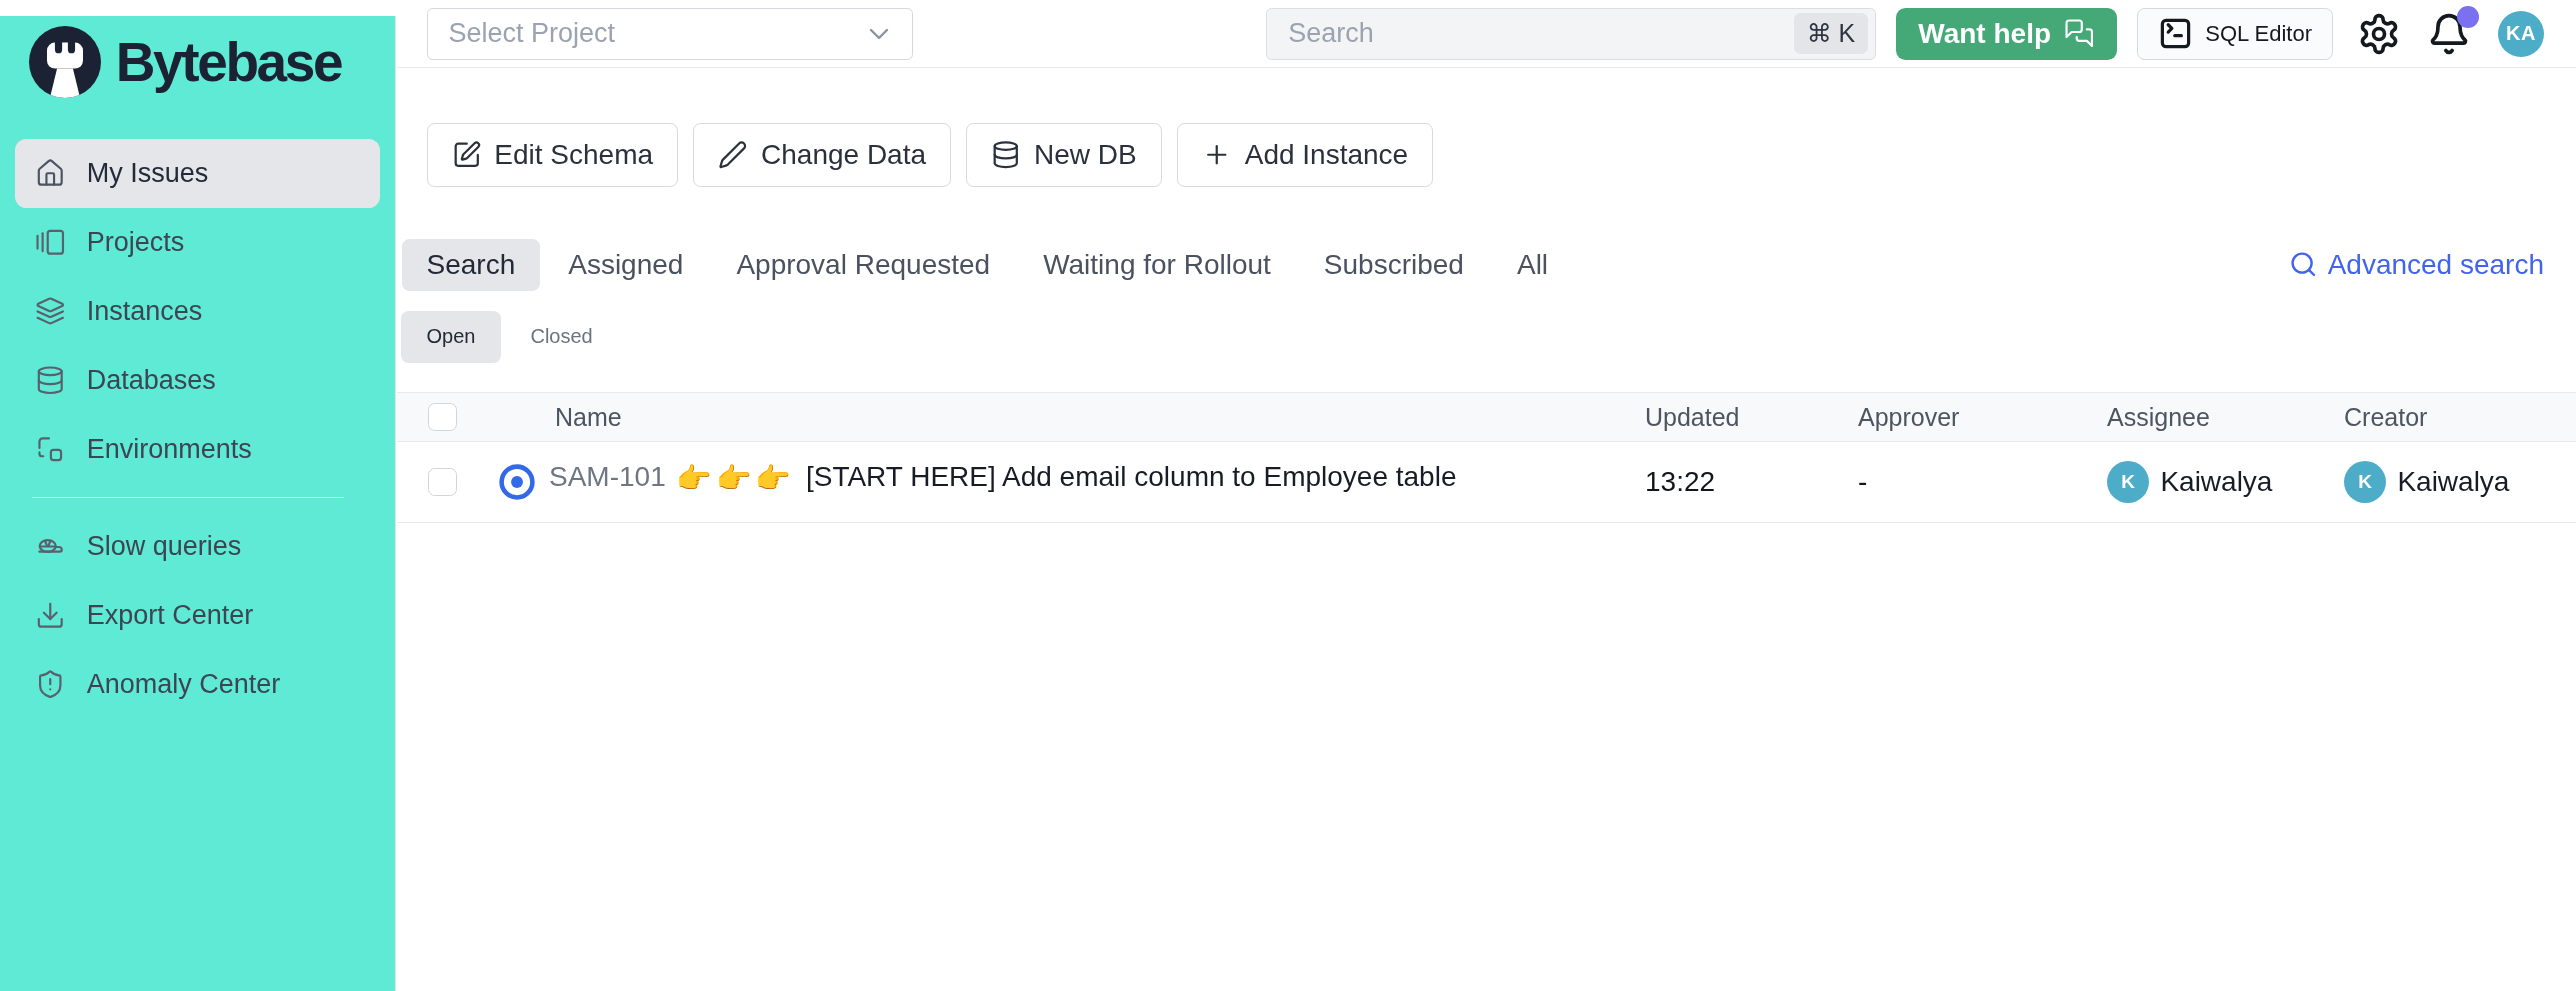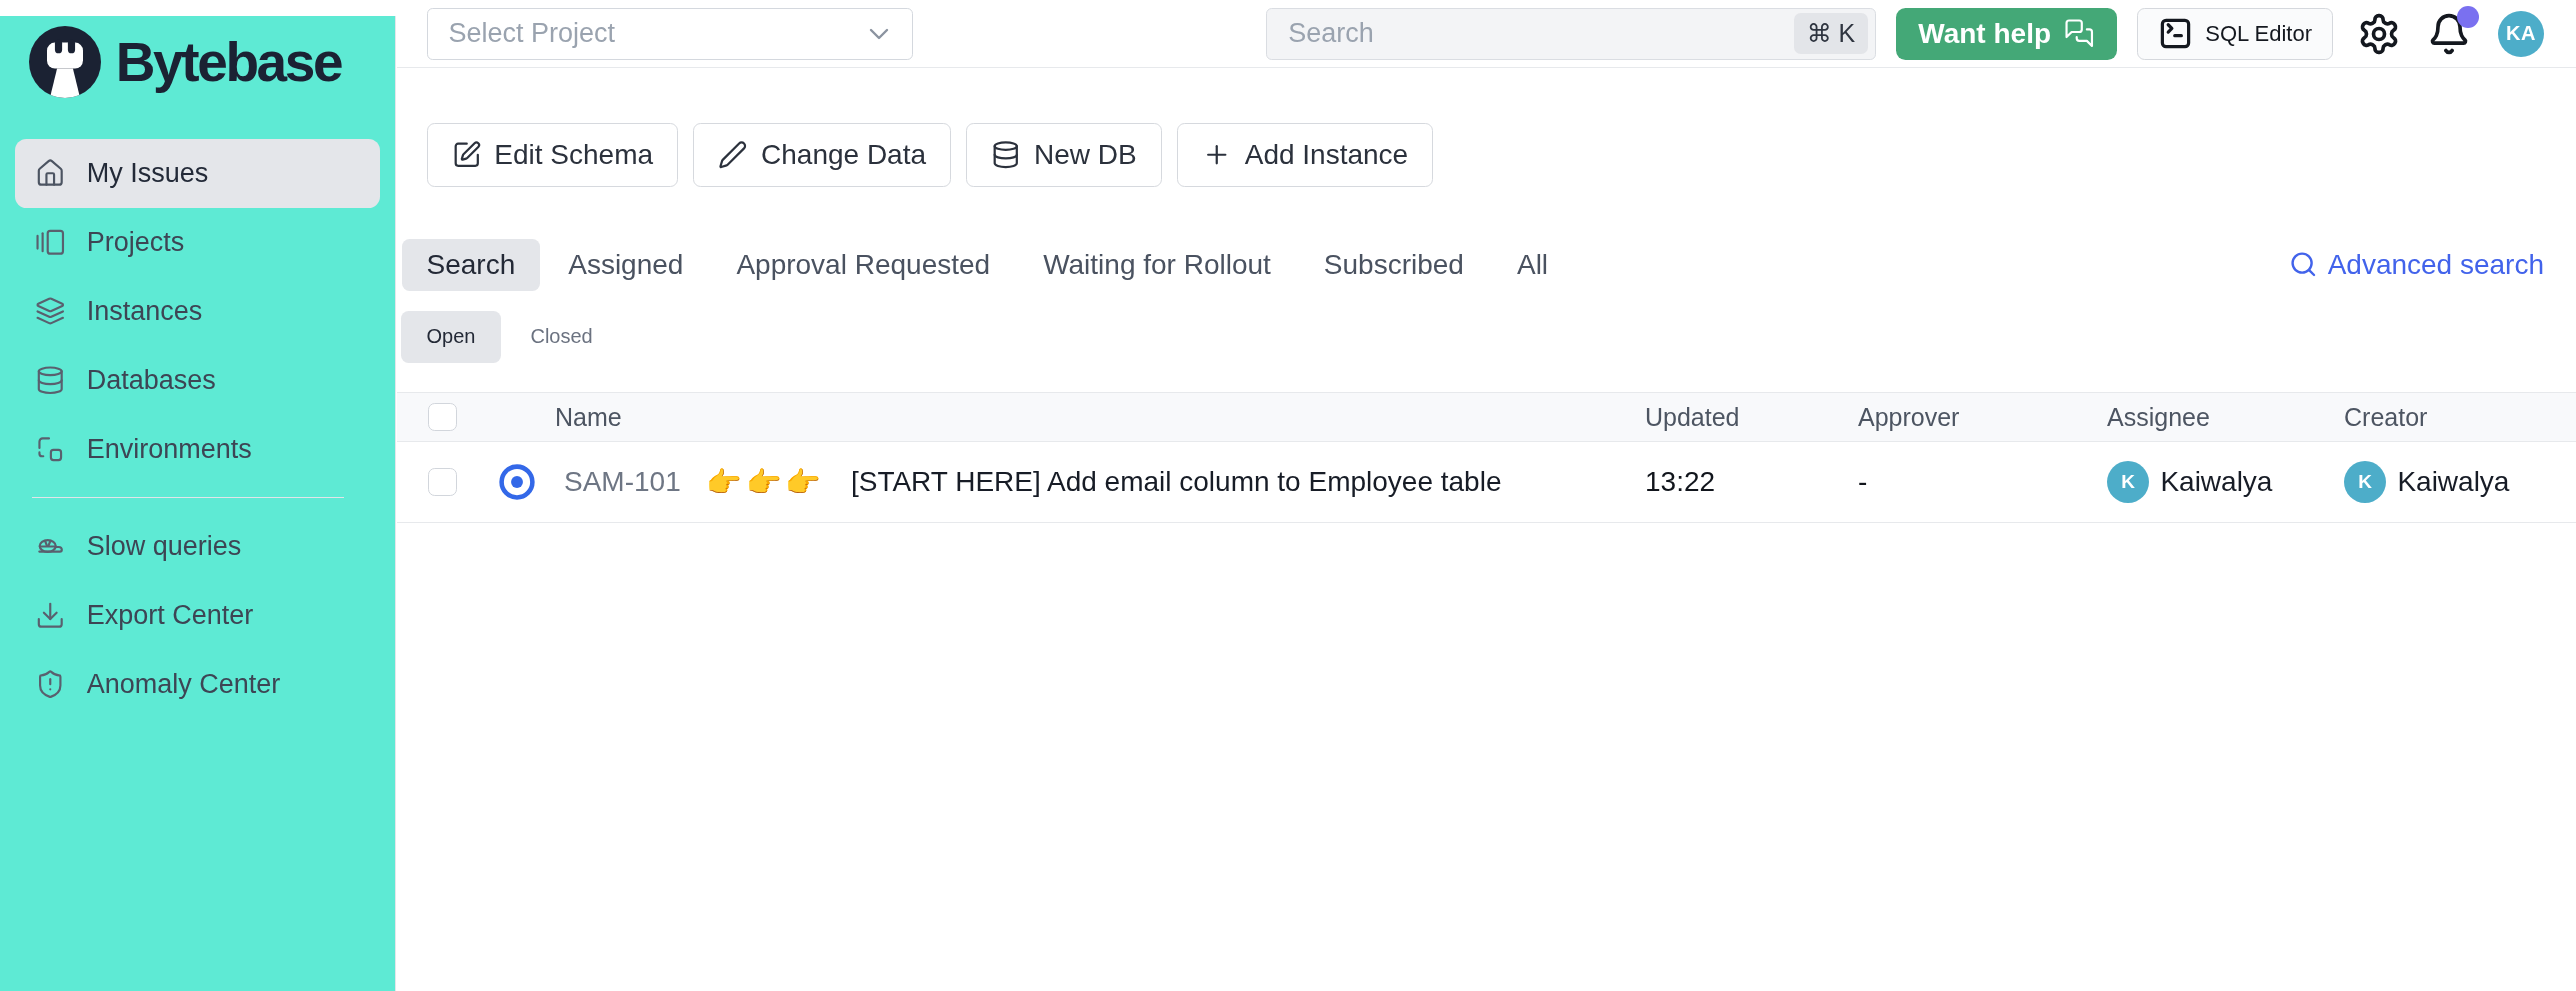--- a/index.html
+++ b/index.html
@@ -54,21 +54,21 @@
   .status-tab.active { background:#e4e6ea; border-radius:7.6px; padding:0 26px; margin:0 -26px; color:#232936; }
 
   
   .issues-table { margin-top:29.5px; }
   .t-head, .t-row { display:grid; grid-template-columns:99px 1149px 213px 249px 237px 1fr; align-items:center; }
   .t-head { height:50px; background:#f8f9fb; border-top:1px solid #e7e9ec; border-bottom:1px solid #e7e9ec; font-size:25px; color:#4d5562; }
   .t-row { height:81px; border-bottom:1px solid #e7e9ec; font-size:28px; background:#fff; cursor:pointer; }
   .cell-check { padding-left:31px; }
   .checkbox { width:28.6px; height:28.6px; border:1.9px solid #d2d6dc; border-radius:6.7px; background:#fff; cursor:pointer; }
   .th-name { padding-left:59px; }
-  .cell-name { display:flex; align-items:center; gap:26px; min-width:0; }
+  .cell-name { display:flex; align-items:flex-start; gap:11px; min-width:0; }
   .status-icon svg { width:42px; height:42px; display:block; }
   .issue-id { color:#6e7684; white-space:nowrap; }
   .issue-emoji { font-size:28.6px; letter-spacing:3.8px; white-space:nowrap; }
   .issue-title { color:#171c26; font-weight:500; white-space:nowrap; overflow:hidden; text-overflow:ellipsis; }
   .cell-updated { color:#11151c; font-weight:500; }
   .cell-approver { color:#11151c; }
   .cell-person { display:flex; align-items:center; gap:11.4px; color:#171c26; }
   .mini-avatar { width:42px; height:42px; border-radius:50%; background:#4dadc9; color:#fff; font-size:19px; font-weight:600; display:flex; align-items:center; justify-content:center; flex:none; }
 </style>
 </head>

